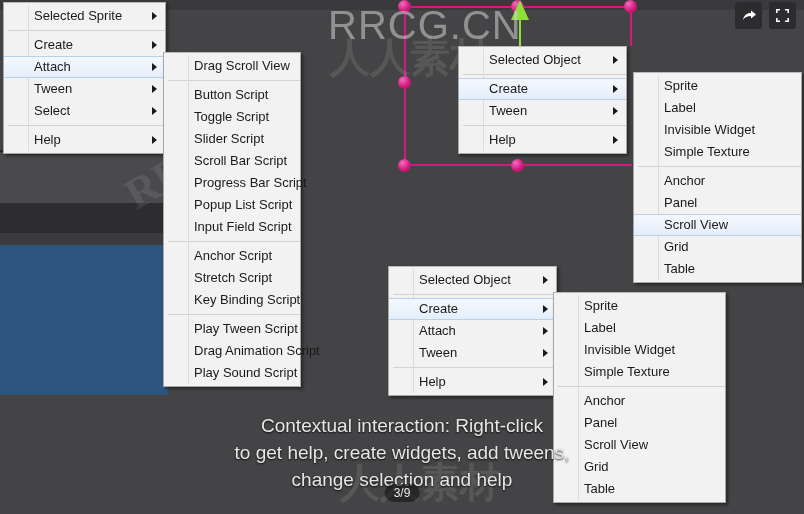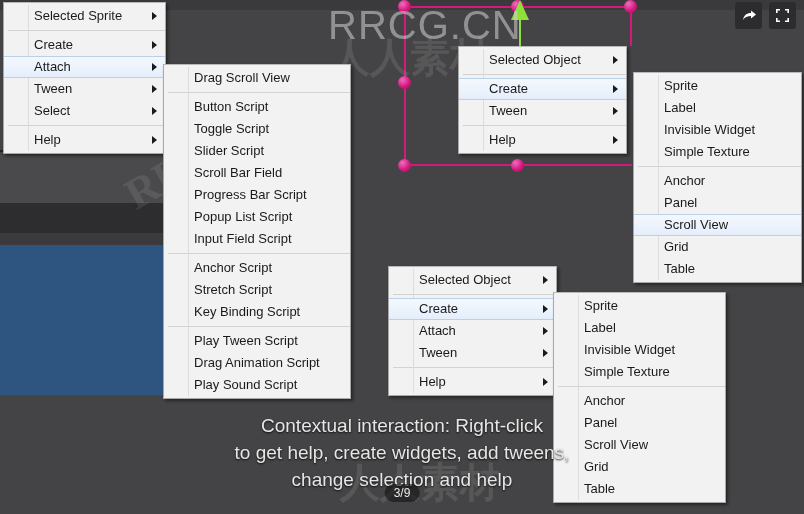--- a/index.html
+++ b/index.html
@@ -127,21 +127,21 @@
   }
   
   .menu::before {
     content:"";
     position:absolute; left:24px; top:2px; bottom:2px;
     width:1px; background:#dcdcdc;
   }
 
   
   #menu-root          { left:3px;   top:2px;   width:163px; }
-  #menu-attach        { left:163px; top:52px;  width:188px;margin-top:12px; }
+  #menu-attach        { left:163px; top:52px;  width:138px; }
   #menu-obj-top       { left:458px; top:46px;  width:169px; }
   #menu-create-top    { left:633px; top:72px;  width:169px; }
   #menu-obj-bottom    { left:388px; top:266px; width:169px; }
   #menu-create-bottom { left:553px; top:292px; width:173px; }
 
   
   .caption {
     position:absolute; left:0; right:0; top:412px;
     text-align:center;
     font-size:19px;
@@ -222,21 +222,21 @@
     <div class="menu-item">Select<span class="arrow"></span></div>
     <div class="menu-sep"></div>
     <div class="menu-item">Help<span class="arrow"></span></div>
   </div>
 <div class="menu" id="menu-attach">
     <div class="menu-item">Drag Scroll View</div>
     <div class="menu-sep"></div>
     <div class="menu-item">Button Script</div>
     <div class="menu-item">Toggle Script</div>
     <div class="menu-item">Slider Script</div>
-    <div class="menu-item">Scroll Bar Field</div>
+    <div class="menu-item">Scroll Bar Script</div>
     <div class="menu-item">Progress Bar Script</div>
     <div class="menu-item">Popup List Script</div>
     <div class="menu-item">Input Field Script</div>
     <div class="menu-sep"></div>
     <div class="menu-item">Anchor Script</div>
     <div class="menu-item">Stretch Script</div>
     <div class="menu-item">Key Binding Script</div>
     <div class="menu-sep"></div>
     <div class="menu-item">Play Tween Script</div>
     <div class="menu-item">Drag Animation Script</div>

